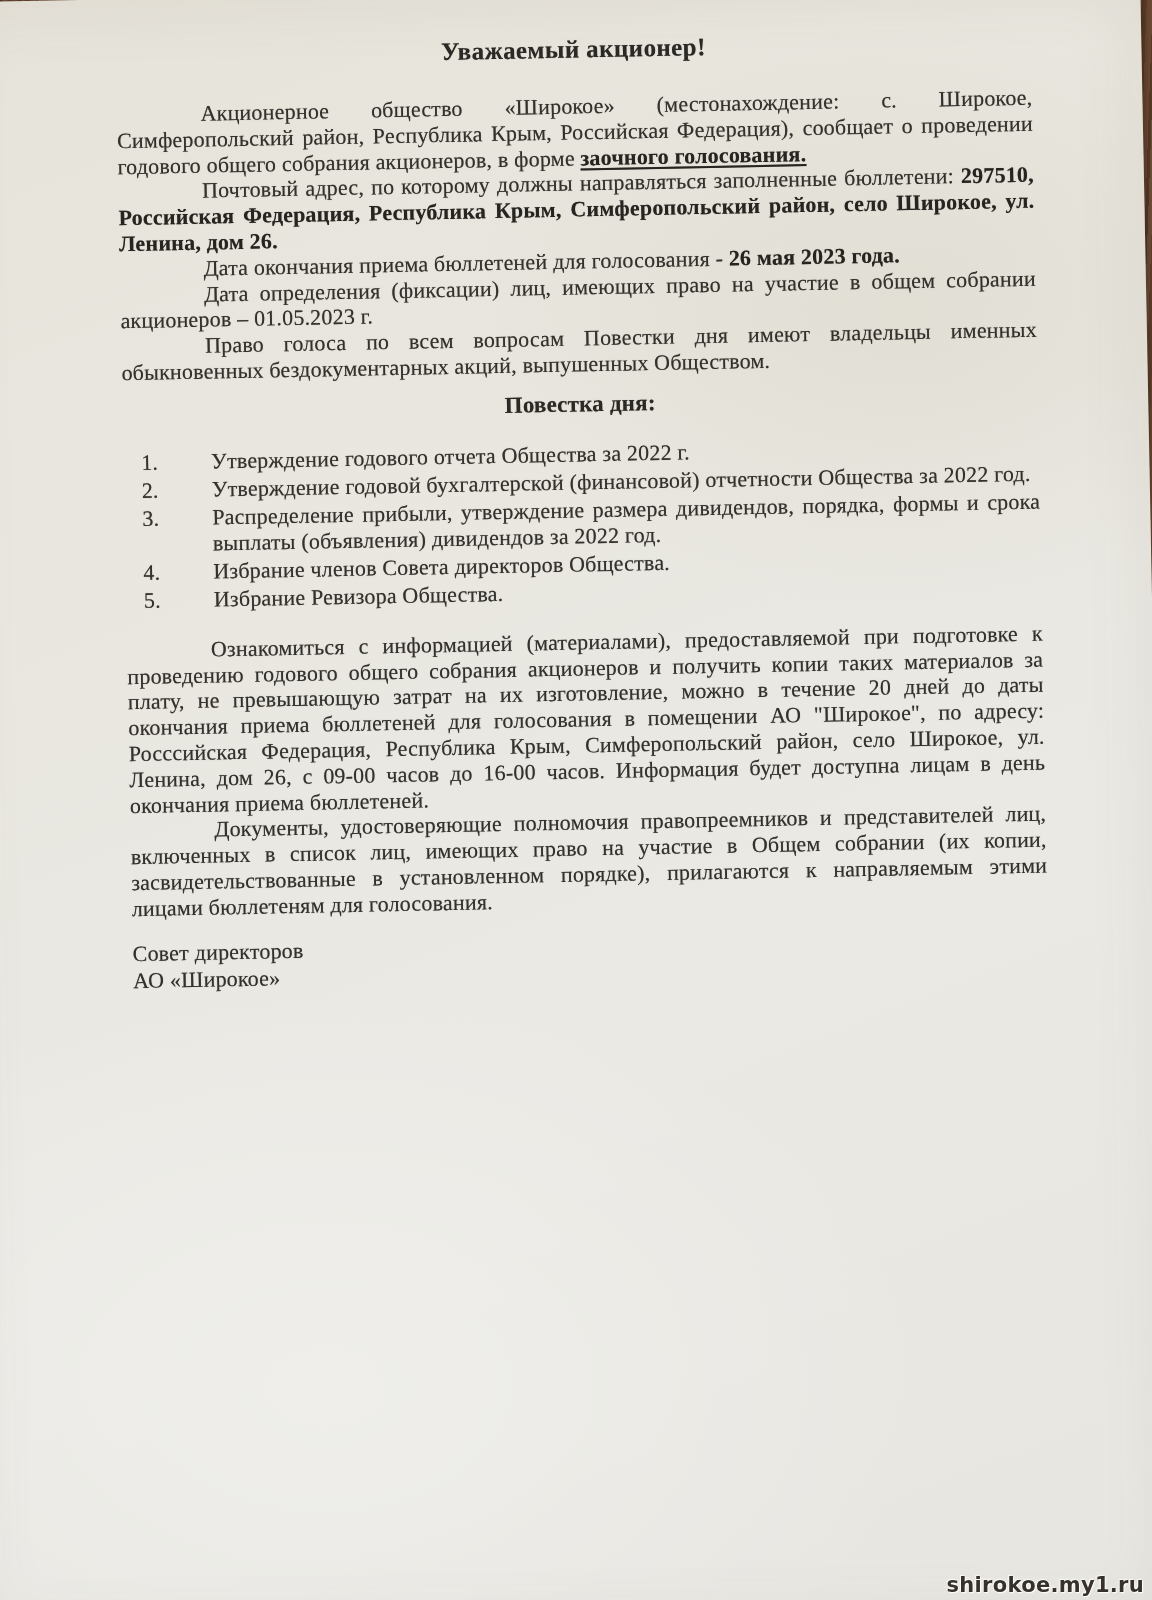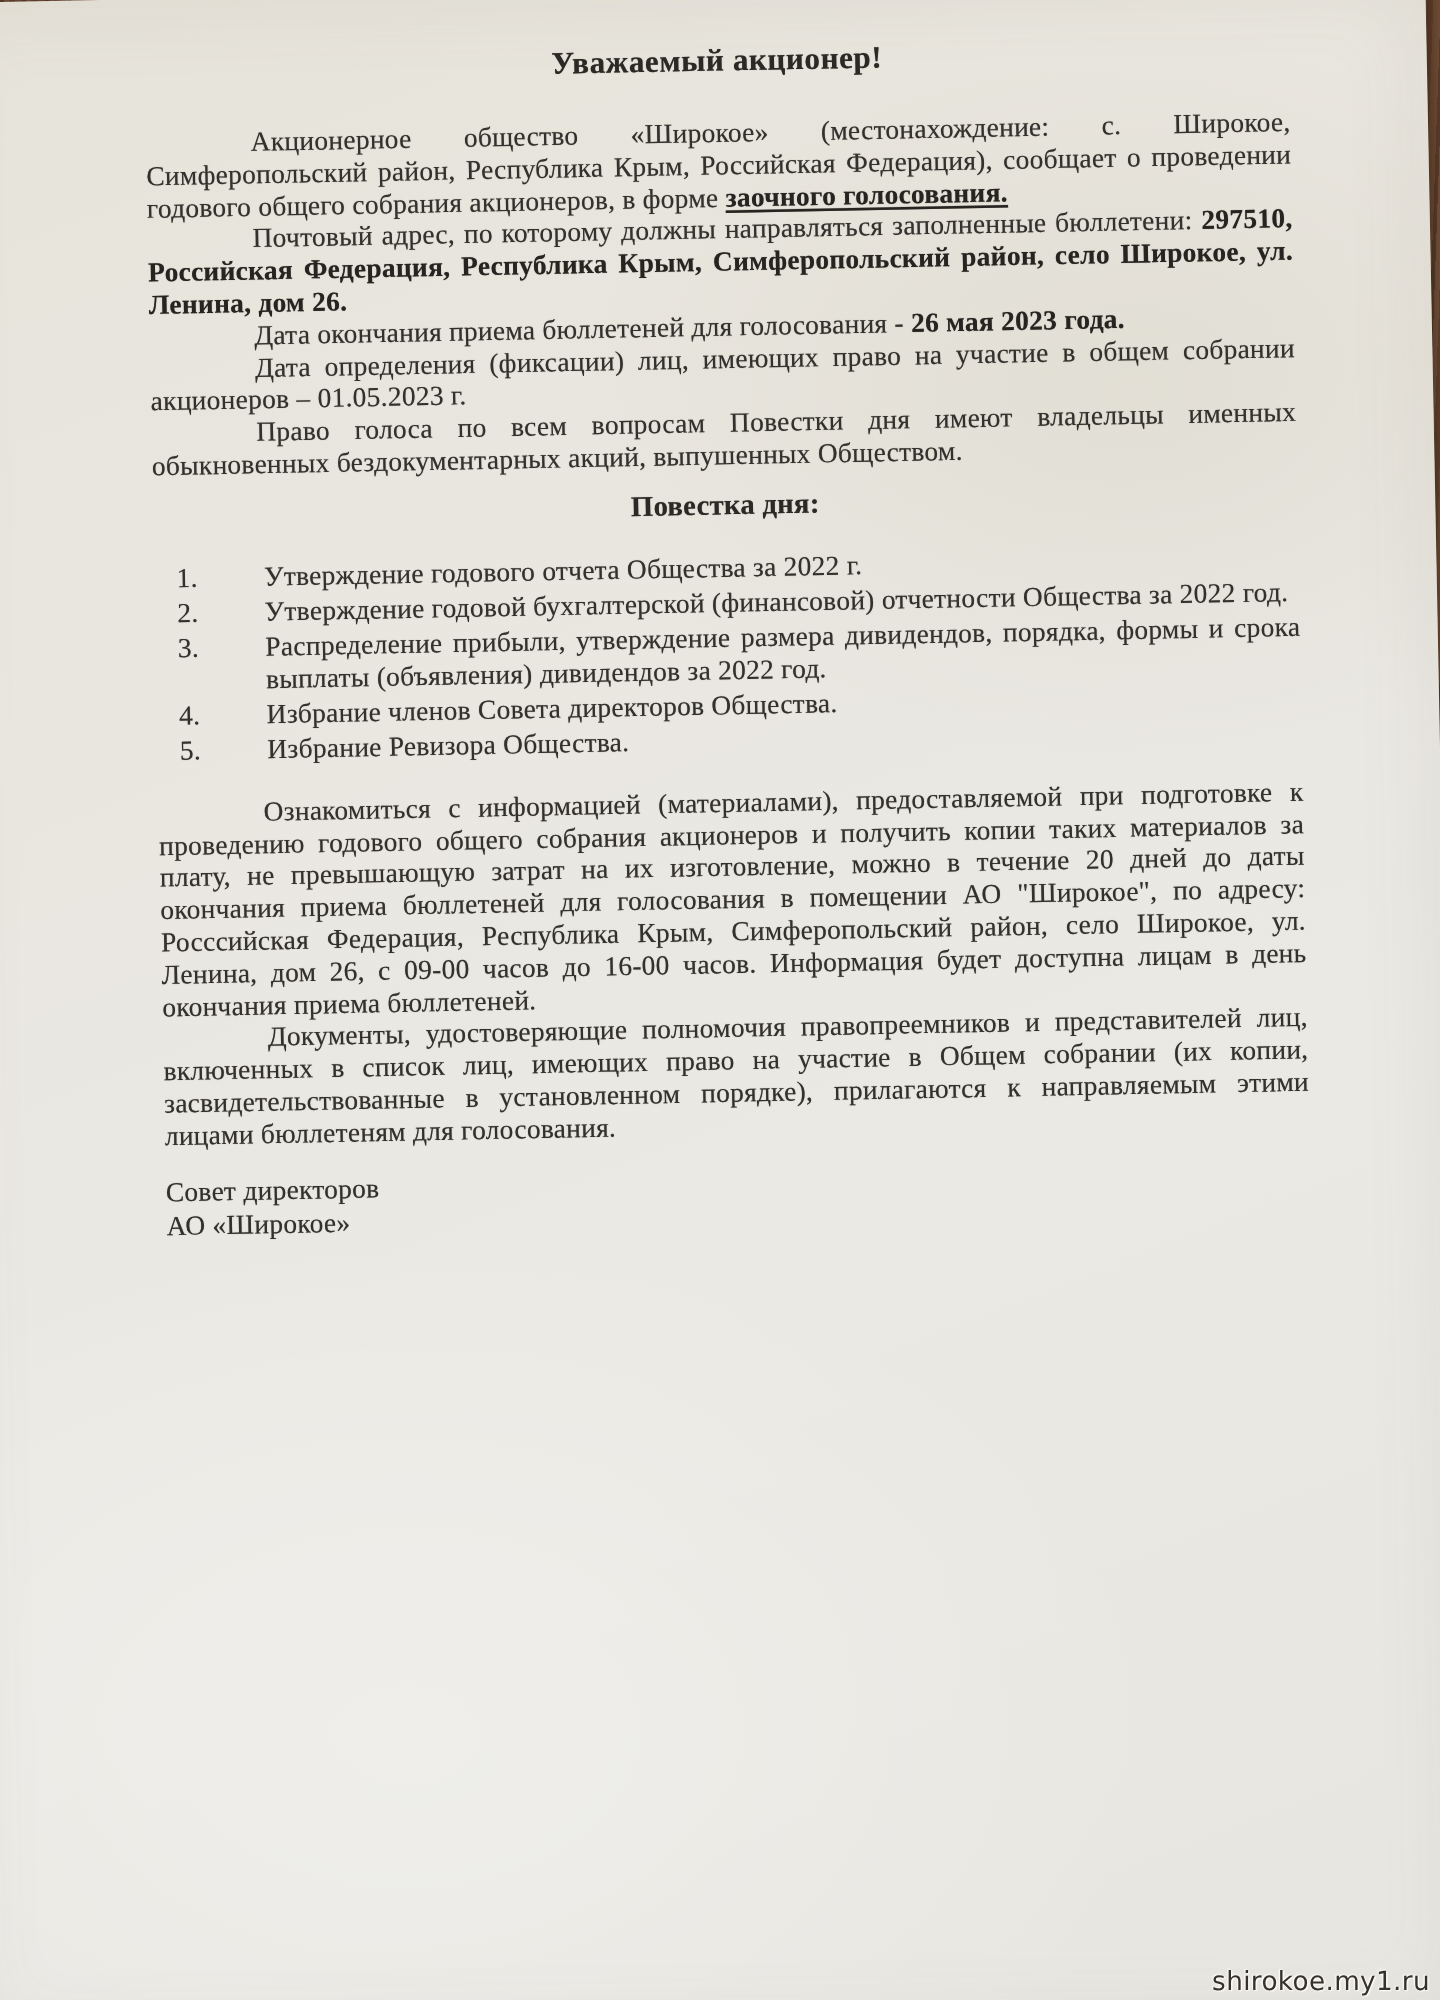--- a/index.html
+++ b/index.html
@@ -51,21 +51,21 @@
     text-align:justify;line-height:26px;
   }
   .agenda .num{position:absolute;left:18px;top:0;}
   .closing{margin-top:24px;}
   .signature{margin-top:18px;line-height:27px;}
   .signature div{margin:0;}
   
   .watermark{
     position:absolute;right:8px;bottom:3px;
     font-family:"DejaVu Sans", sans-serif;
-    font-weight:400;font-size:21px;color:#36312a;letter-spacing:0.3px;
+    font-weight:700;font-size:21px;color:#36312a;letter-spacing:0.3px;
     text-shadow:
       1px 1px 1px rgba(255,255,255,0.9),
       -1px -1px 1px rgba(255,255,255,0.7),
       0 0 3px rgba(255,255,255,0.8);
   }
 </style>
 </head>
 <body>
 
 <div class="wood-bg"></div>

